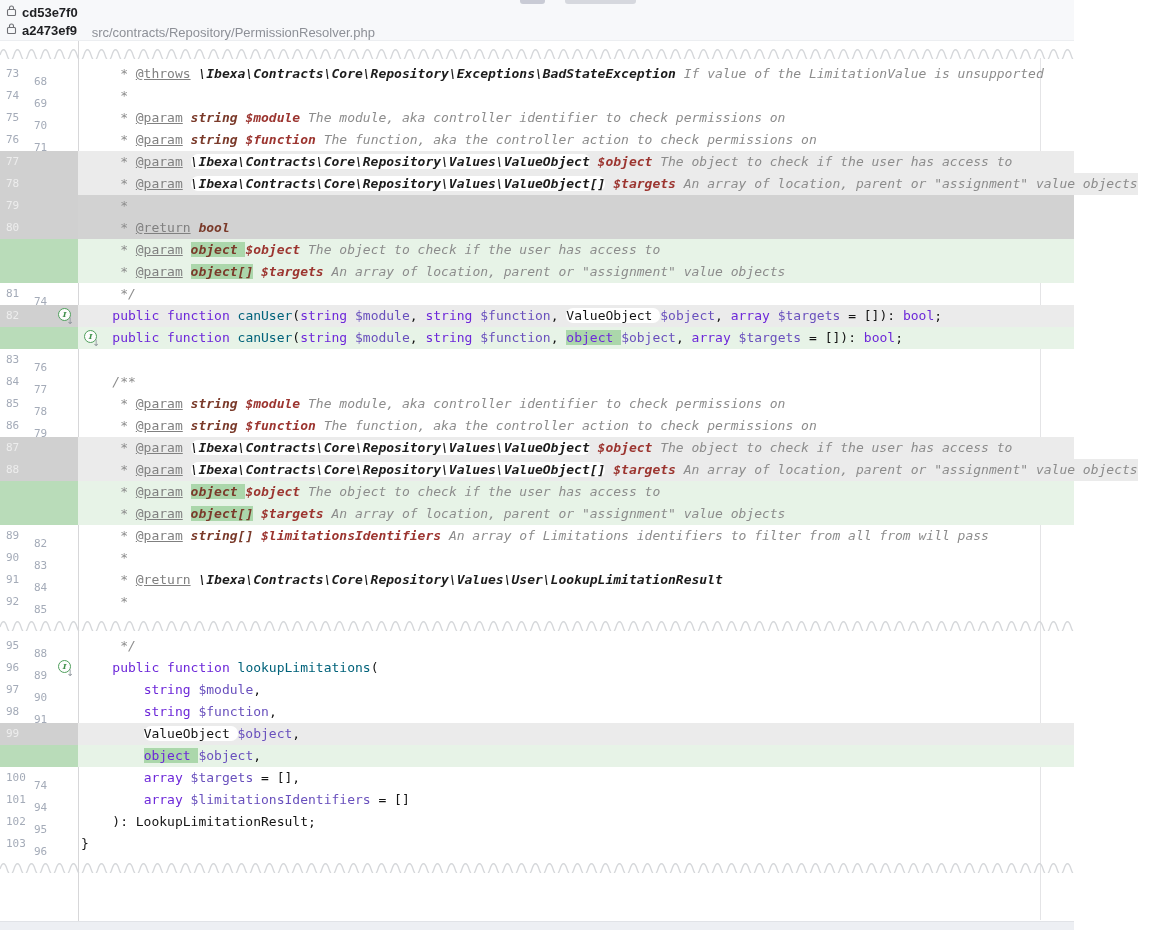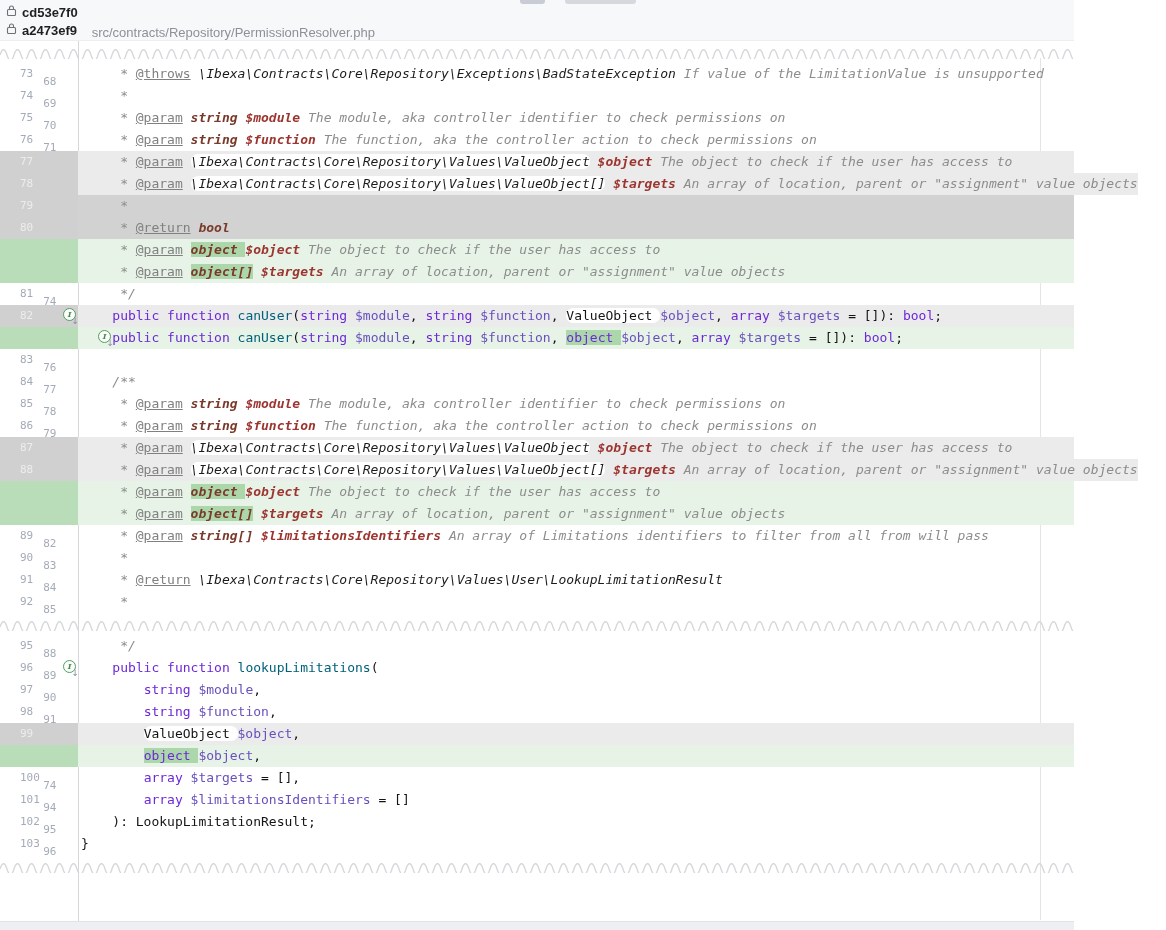--- a/index.html
+++ b/index.html
@@ -19,42 +19,42 @@
   .strip.s1{left:520px;width:25px;background:#c9cbd5;}
   .strip.s2{left:565px;width:71px;background:#d6d8de;}
 
   
   .vguide{position:absolute;left:1040px;top:58px;bottom:10px;width:1px;background:#e4e4e6;z-index:0;}
   .gutter-line{position:absolute;left:78px;top:40px;bottom:8px;width:1px;background:#d7d7d9;z-index:0;}
 
   
   #rows{position:relative;z-index:1;}
   .row{display:flex;height:22px;font-family:"DejaVu Sans Mono", monospace;}
-  .gutter{flex:none;width:78px;box-sizing:border-box;display:flex;padding-left:20px;
+  .gutter{flex:none;width:78px;box-sizing:border-box;display:flex;padding-left:6px;
     font-size:11px;line-height:22px;color:#a4abb8;}
   .num{white-space:pre;overflow:hidden;}
   .num.old{width:28px;}
   .num.new{width:24px;margin-top:8px;}
   .icon-slot{width:18px;position:relative;}
   .code{flex:1;white-space:pre;font-size:13px;line-height:22px;color:#141414;padding-left:3px;}
 
   .row.del  .gutter{background:#d0d0d0;color:#ededed;}
   .row.del  .code{background:#ebebeb;}
   .row.delfull .gutter{background:#d0d0d0;color:#ededed;}
   .row.delfull .code{background:#d2d2d2;}
   .row.add  .gutter{background:#b9dcb9;color:#7e9c7e;gap:39px;}
   .row.add  .code{background:#e7f3e7;}
 
   .hl-g{background:#ffffff;border-radius:7px;}
   .hl-n{background:#abd7ab;}
 
   
   .s-cmt{color:#8c8c8c;font-style:italic;}
   .s-tag{color:#808080;text-decoration:underline;}
-  .s-cls{color:#1c1c1c;font-weight:normal;font-style:italic;margin-top:40px;}
+  .s-cls{color:#1c1c1c;font-weight:bold;font-style:italic;margin-top:40px;}
   .s-typ{color:#7a3a2a;font-weight:bold;font-style:italic;}
   .s-dvar{color:#9c3530;font-weight:bold;font-style:italic;}
   .s-kw{color:#6d28d9;}
   .s-fn{color:#00627a;}
   .s-v{color:#6950bd;}
   .s-pl{color:#141414;}
   .s-cls2{color:#141414;}
 
   
   .gicon{position:absolute;left:0;top:3px;width:16px;height:16px;}

